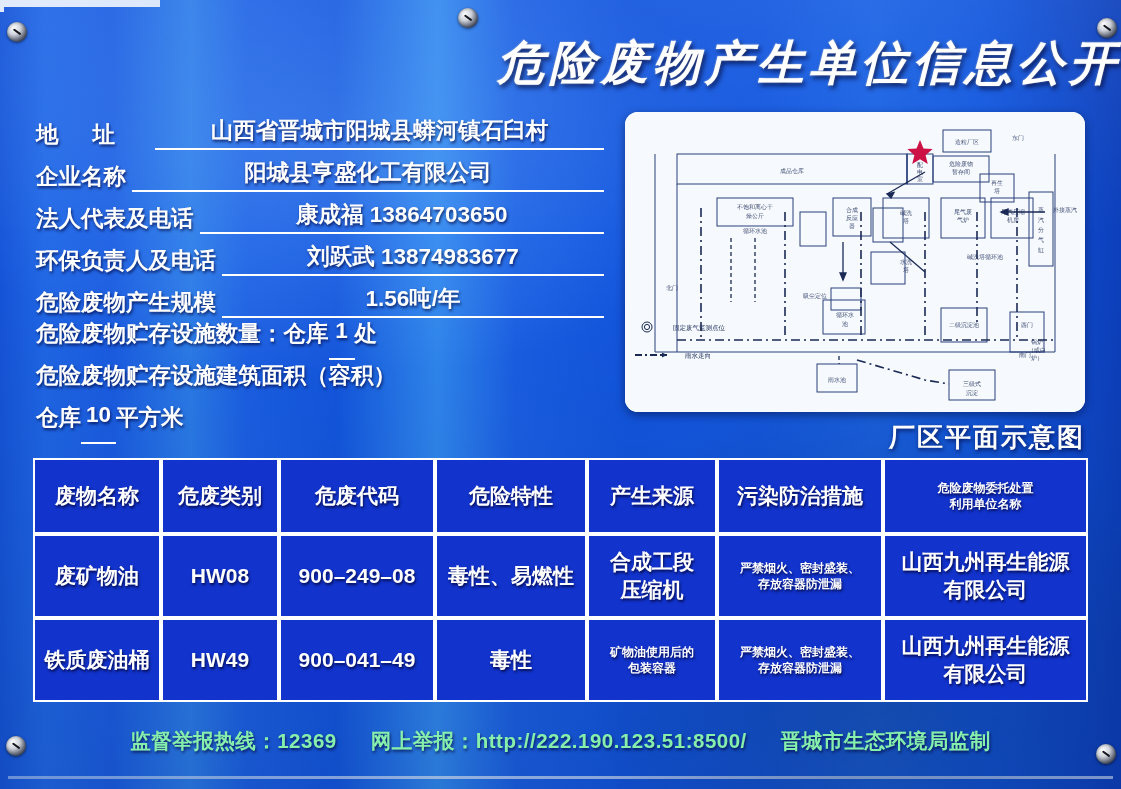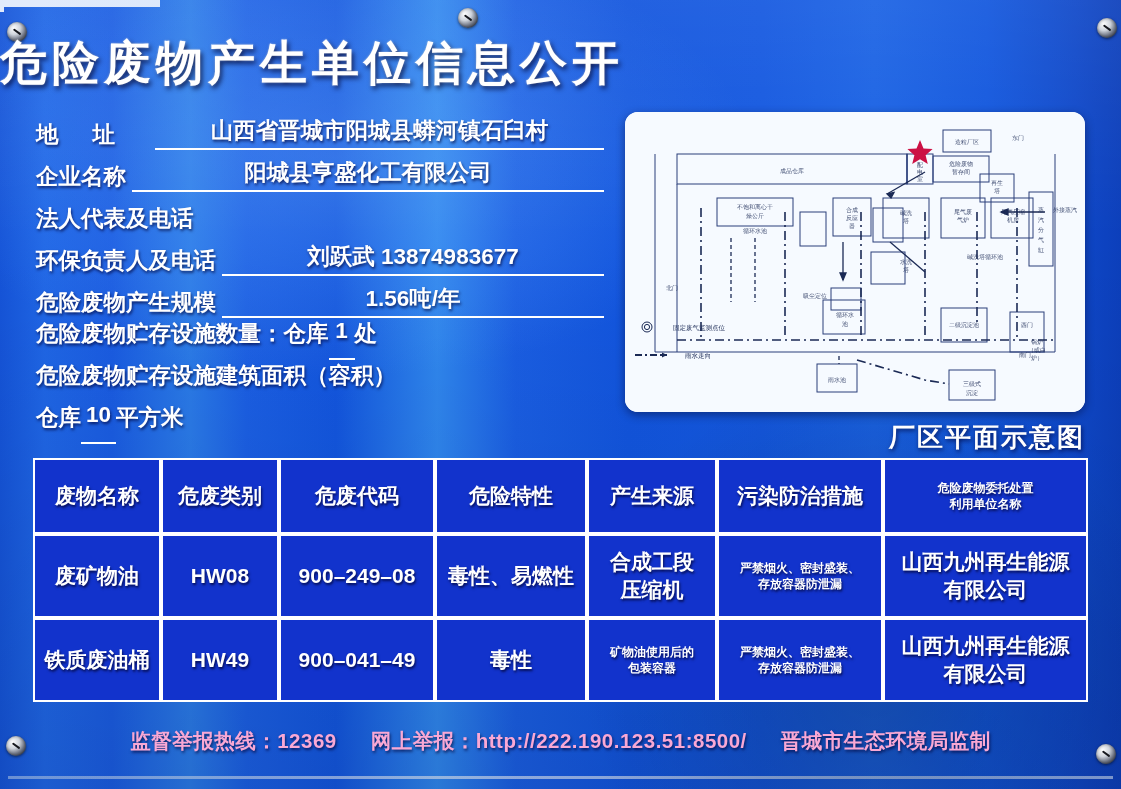--- a/index.html
+++ b/index.html
@@ -57,23 +57,24 @@
     transform: translate(-50%,-50%) rotate(36deg);
   }
   .screw.tl{ left:7px; top:22px; }
   .screw.tm{ left:458px; top:8px; }
   .screw.tr{ left:1097px; top:18px; }
   .screw.bl{ left:6px; top:736px; }
   .screw.br{ left:1096px; top:744px; }
 
   
   #title{
-    position:absolute; top:32px; left:0; width:1121px; text-align:left;
+    position:absolute; top:32px; left:0; width:1121px; text-align:right;
     font-size:47px; font-weight:bold; color:#ffffff; letter-spacing:5px;
     text-shadow: 2px 3px 5px rgba(0,0,40,.75), 0 0 2px rgba(255,255,255,.7);
+    font-style: italic;
   }
 
   
   #info{
     position:absolute; left:36px; top:108px; width:568px;
     color:#ffffff; font-size:22.5px; font-weight:bold;
     text-shadow: 1px 2px 3px rgba(0,0,50,.7);
   }
   .row{ display:flex; align-items:flex-end; height:42px; white-space:nowrap; }
   .lbl{ flex:0 0 auto; }
@@ -121,21 +122,21 @@
   th{ height:76px; }
   td{ height:84px; }
   .c0{ width:128px; } .c1{ width:118px; } .c2{ width:156px; }
   .c3{ width:152px; } .c4{ width:130px; } .c5{ width:166px; } .c6{ width:205px; }
   .two-line{ font-size:12px; }
 
   
   #footer{
     position:absolute; left:0; top:727px; width:1121px;
     display:flex; justify-content:center; align-items:center; gap:34px;
-    color:#f9a8d4; font-size:20.5px; font-weight:bold;
+    color:#86efac; font-size:20.5px; font-weight:bold;
     text-shadow: 1px 2px 3px rgba(0,0,50,.7);
     white-space:nowrap;
   }
   #footer .seg{ letter-spacing:.5px; }
 </style>
 </head>
 <body>
 
 <div id="board">
   <div class="edge-top"></div>
@@ -158,20 +159,21 @@
     <span class="fill">山西省晋城市阳城县蟒河镇石臼村</span>
   </div>
 
   <div class="row">
     <span class="lbl">企业名称</span>
     <span class="fill">阳城县亨盛化工有限公司</span>
   </div>
 
   <div class="row">
     <span class="lbl">法人代表及电话</span>
+    <span class="fill">康成福 13864703650</span>
   </div>
 
   <div class="row">
     <span class="lbl">环保负责人及电话</span>
     <span class="fill">刘跃武 13874983677</span>
   </div>
 
   <div class="row">
     <span class="lbl">危险废物产生规模</span>
     <span class="fill">1.56吨/年</span>

